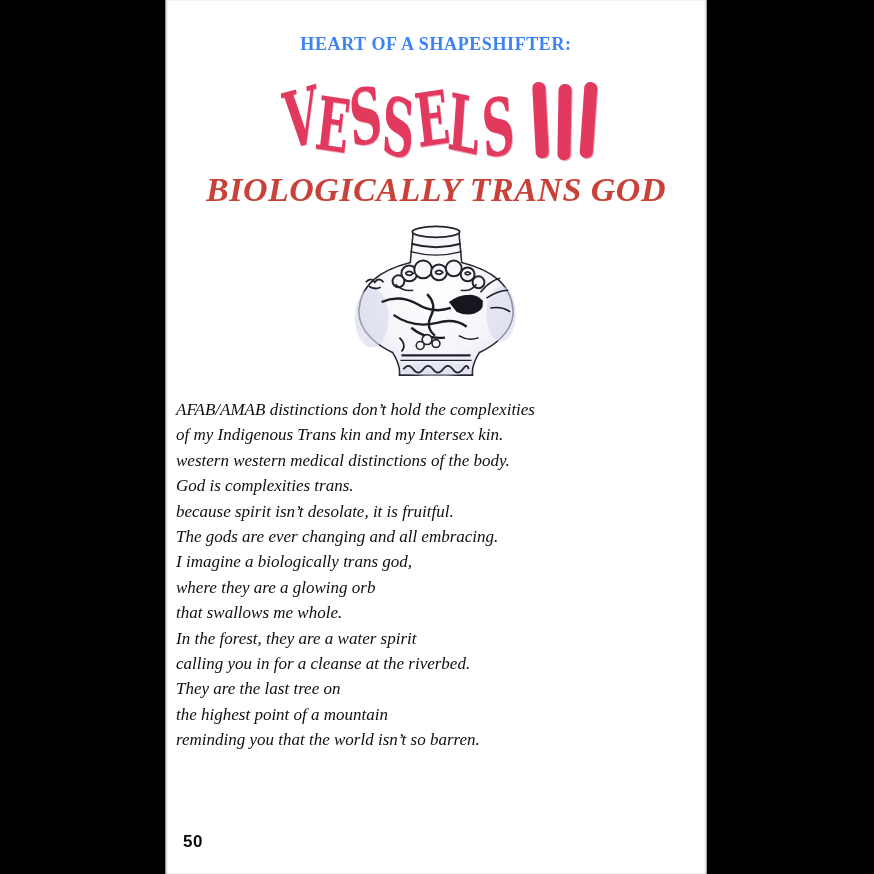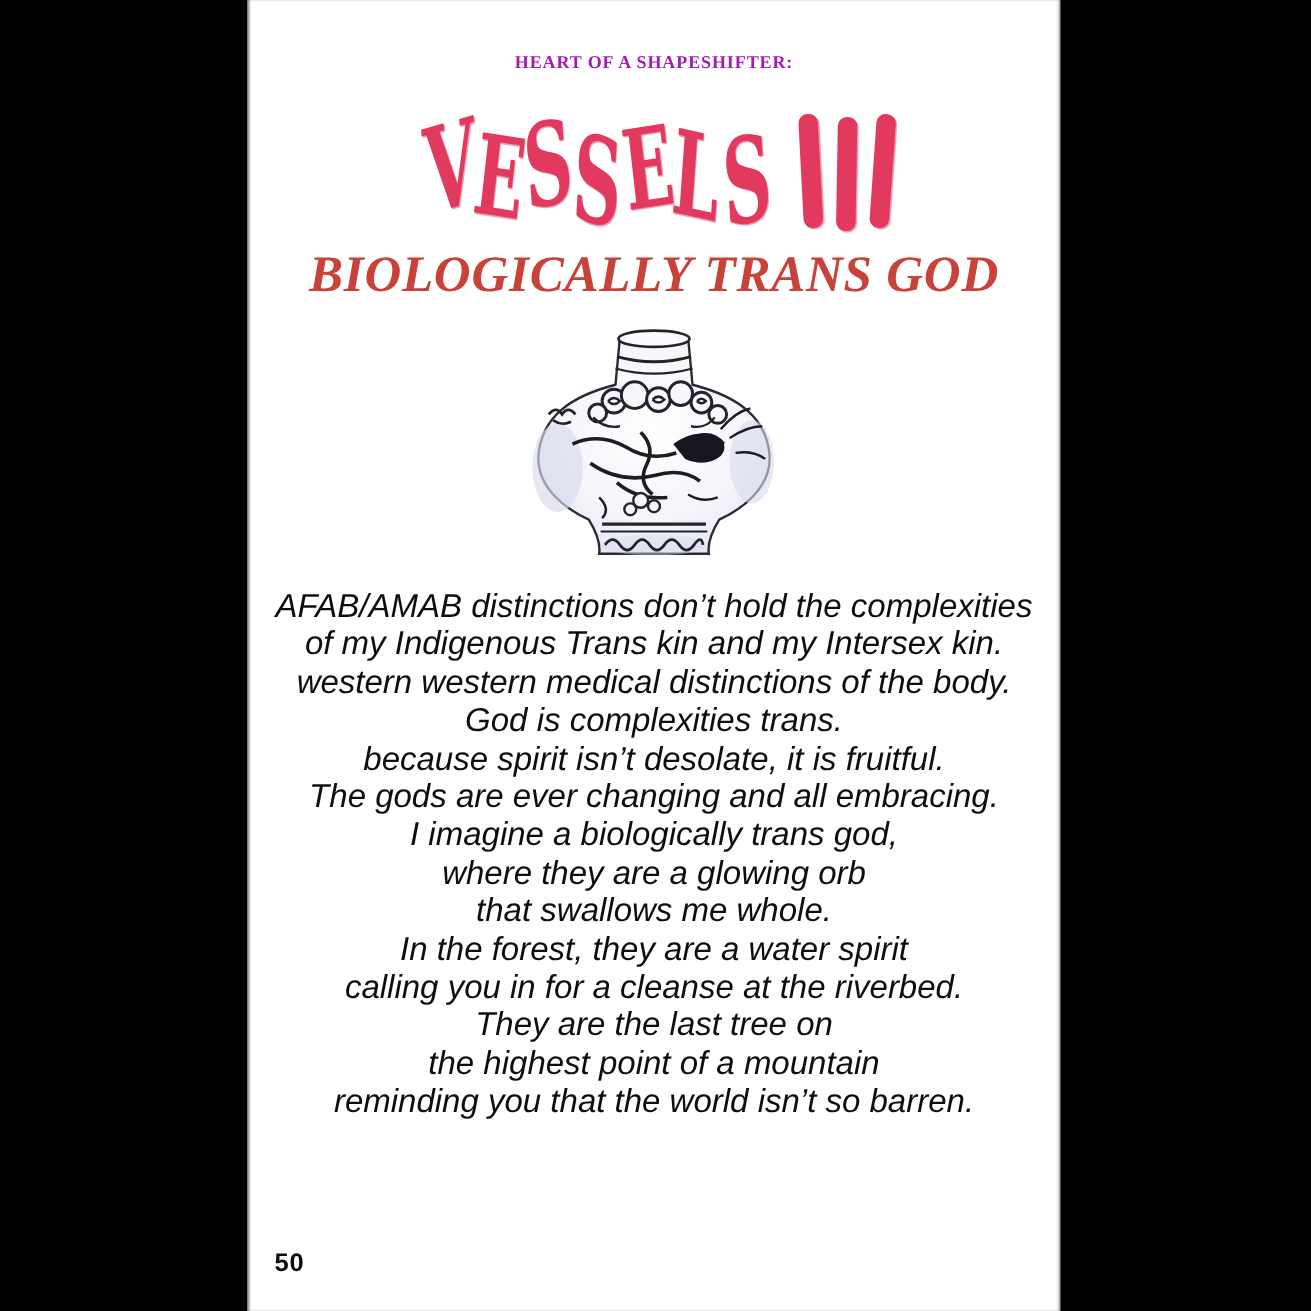--- a/index.html
+++ b/index.html
@@ -22,23 +22,23 @@
     box-shadow: inset 2px 0 2px -1px rgba(0,0,0,.55), inset -2px 0 2px -1px rgba(0,0,0,.45);
     display: flex;
     flex-direction: column;
     align-items: center;
   }
   
   .header {
     margin-top: 34px;
     font-family: "Liberation Serif", serif;
     font-weight: 700;
-    font-size: 12px;
+    font-size: 18px;
     letter-spacing: 0.6px;
-    color: #a21caf;
+    color: #3b82f6;
     text-align: left;
   }
   
   .title-art {
     margin-top: 16px;
     height: 98px;
     display: flex;
     align-items: center;
     justify-content: center;
     filter: blur(0.3px);
@@ -83,24 +83,24 @@
   }
   
   .vessel-wrap {
     margin-top: 12px;
     width: 190px; height: 168px;
     display: flex; align-items: center; justify-content: center;
   }
   
   .poem {
     margin-top: 8px;
-    text-align: center;
-    font-family: Liberation Sans, sans-serif;
+    text-align: left;
+    font-family: Liberation Serif, serif;
     font-style: italic;
-    font-size: 22px;
+    font-size: 17px;
     line-height: 25.4px;
     color: #0e0e0e;
     width: 520px;
   }
   
   .page-number {
     position: absolute;
     left: 18px; bottom: 22px;
     font-family: "Liberation Sans", sans-serif;
     font-weight: 700;

